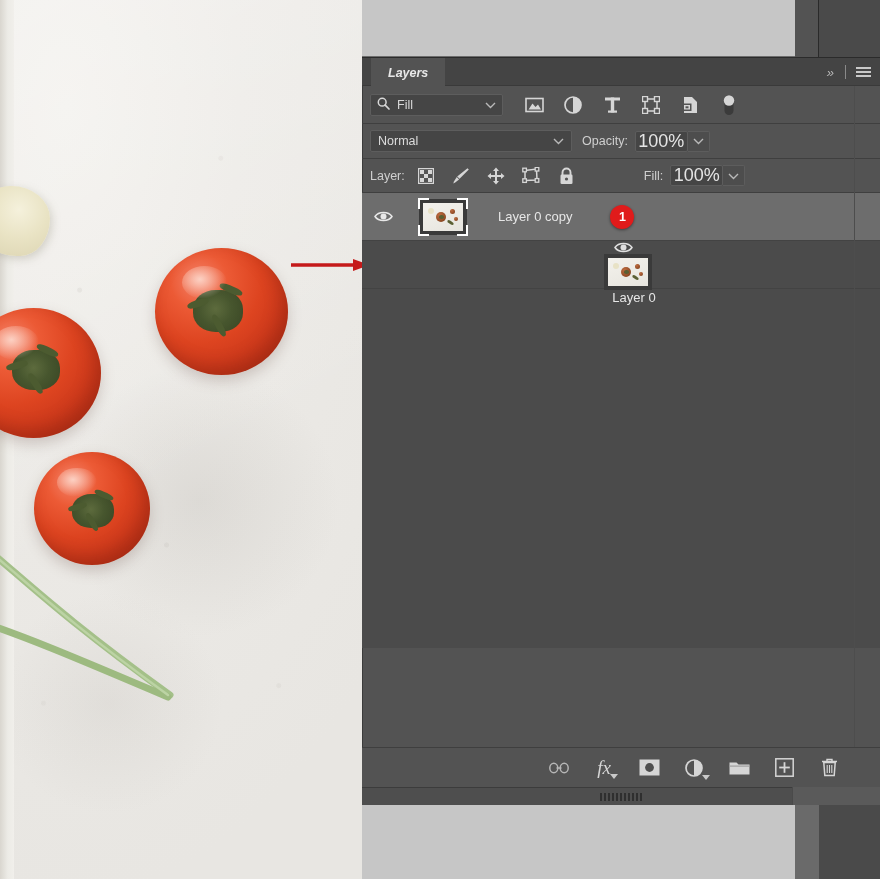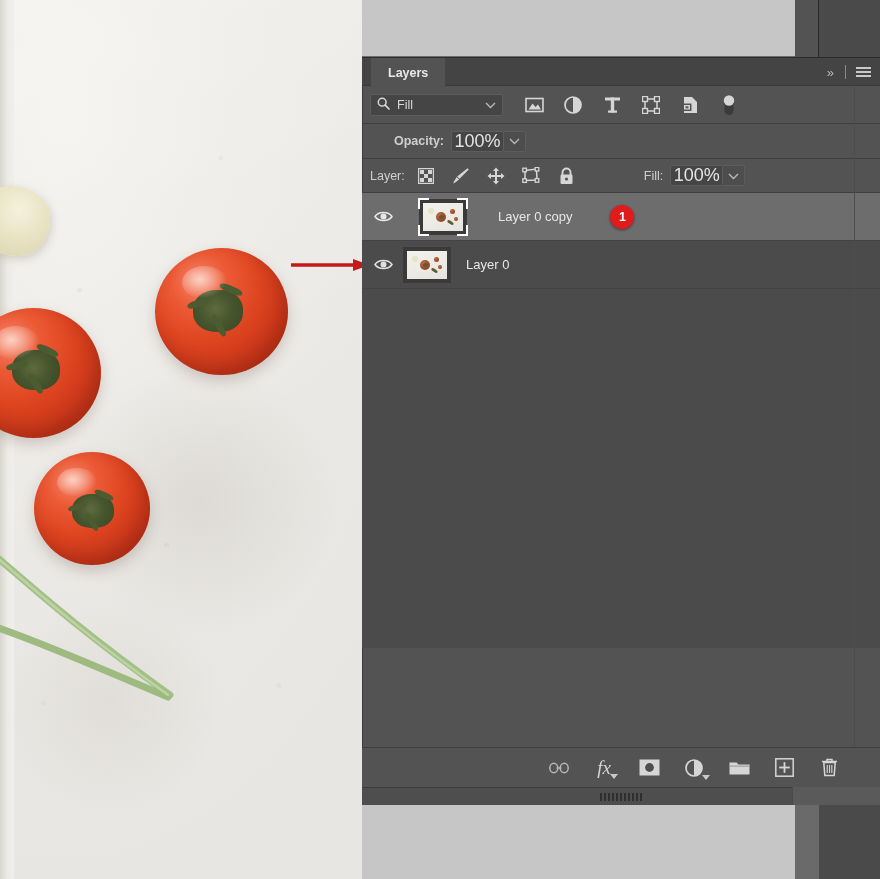--- a/index.html
+++ b/index.html
@@ -102,20 +102,21 @@
   }
   .panel-left-edge {
     position: absolute; left: 0; top: 0; width: 1px; height: 100%;
     background: #3b3b3b;
   }
 
   
   .tabbar {
     position: relative; height: 28px; background: #444444;
     border-bottom: 1px solid #3a3a3a;
+    font-style: italic;
   }
   .tab {
     position: absolute; left: 9px; top: 0; height: 28px;
     padding: 0 17px; display: flex; align-items: center;
     background: #535353; color: #e8e8e8;
     font-size: 12.5px; font-weight: bold;
     border-top: 2px solid #535353;
   }
   .tabbar-right {
     position: absolute; right: 9px; top: 0; height: 28px;
@@ -177,21 +178,21 @@
   .lock-icons { display: flex; align-items: center; gap: 16px; margin-left: 12px; }
   .lk { width: 19px; height: 19px; display:flex; align-items:center; justify-content:center; }
 
   
   .layer-list { position: relative; height: 455px; background: #4b4b4b; }
   .layer-row {
     position: relative; height: 48px; display: flex; align-items: center;
     border-bottom: 1px solid #434343; padding-left: 12px;
   }
   .layer-row.selected { background: #6d6d6d; gap: 16px; }
-  .layer-row.plain { background: #4b4b4b; }
+  .layer-row.plain { background: #4b4b4b; flex-direction: column; }
   .eye { width: 26px; display:flex; align-items:center; justify-content:flex-start; }
   .thumb-wrap {
     position: relative; width: 50px; height: 38px; margin-left: 2px;
     display:flex; align-items:center; justify-content:center;
   }
   .thumb {
     width: 48px; height: 36px; background: #1f1f1f;
     border: 4px solid #3a3a3a; position: relative; overflow: hidden;
   }
   .thumb .img {
@@ -379,21 +380,29 @@
         <span class="fi">
           <svg width="14" height="22" viewBox="0 0 14 22">
             <rect x="2.5" y="1" width="9" height="20" rx="4.5" fill="#3b3b3b"></rect>
             <circle cx="7" cy="6.5" r="5.2" fill="#d6d6d6"></circle>
           </svg>
         </span>
       </div>
     </div>
 
     <div class="blend-row">
-      <span class="lbl" style="margin-left:24px;font-weight:bold;">Opacity:</span>
+      <div class="blend-box">
+        <span class="bl">Normal</span>
+        <span>
+          <svg width="11" height="8" viewBox="0 0 11 8">
+              <polyline points="1,2 5.5,6.5 10,2" fill="none" stroke="#b9b9b9" stroke-width="1.4"></polyline>
+            </svg>
+        </span>
+      </div>
+      <span class="lbl" style="margin-left:10px;">Opacity:</span>
       <div class="numfield" style="margin-left:7px;">
         <span>100%</span>
       </div>
       <div class="numstep">
         <svg width="11" height="8" viewBox="0 0 11 8">
             <polyline points="1,2 5.5,6.5 10,2" fill="none" stroke="#b9b9b9" stroke-width="1.4"></polyline>
           </svg>
       </div>
     </div>
 

